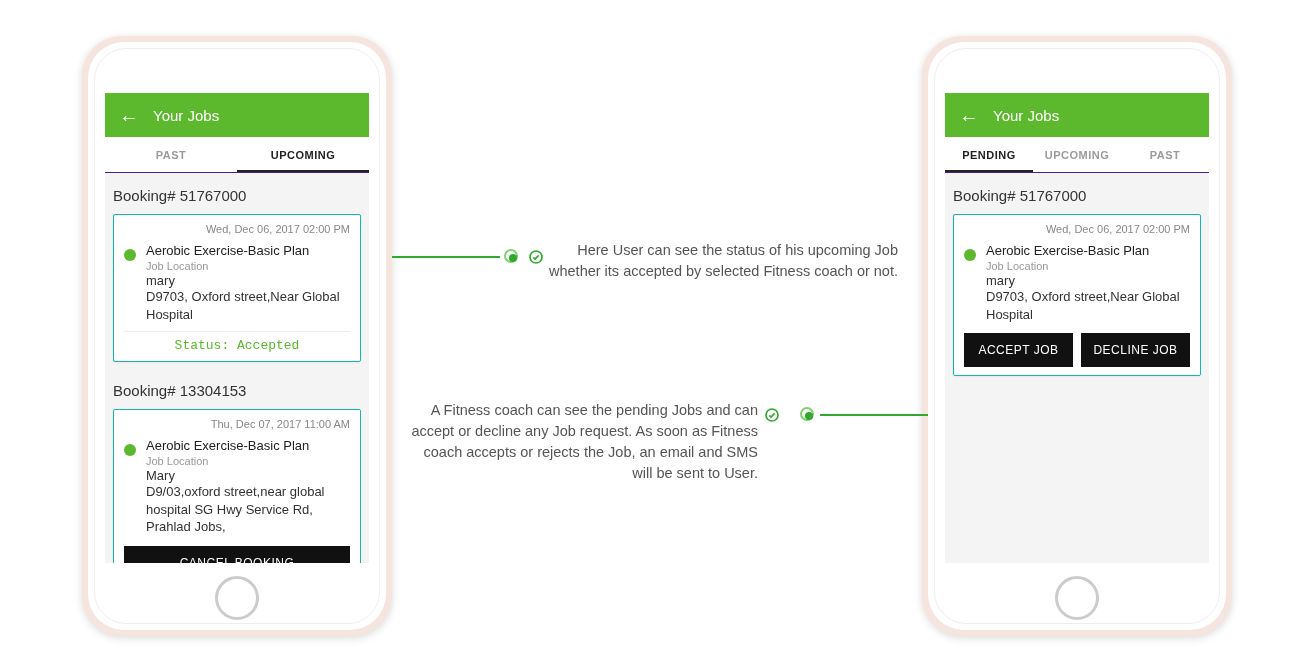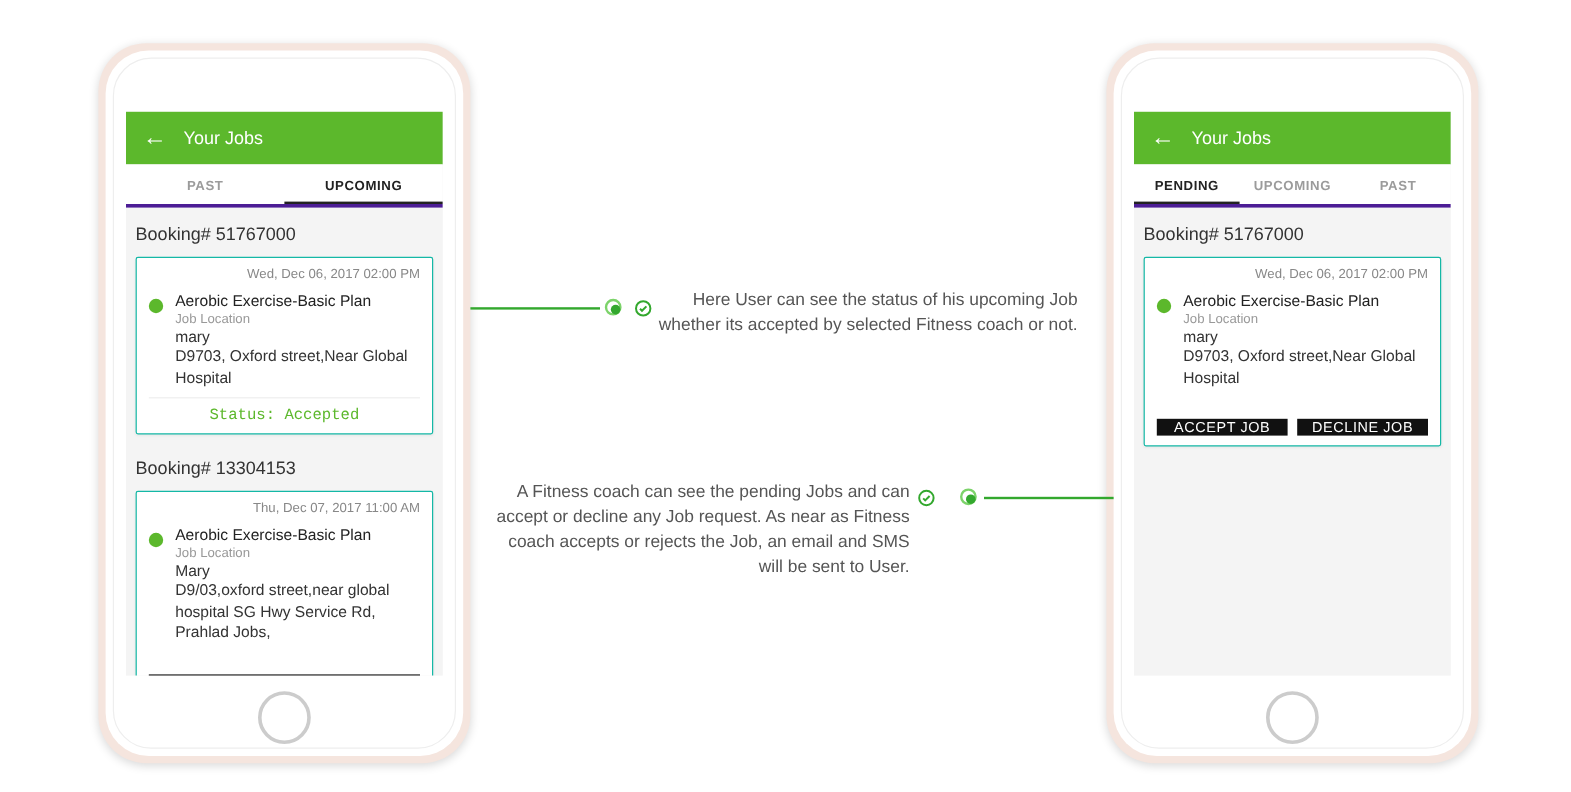--- a/index.html
+++ b/index.html
@@ -100,21 +100,21 @@
 }
 .appbar-title {
   font-size: 15px;
   font-weight: 400;
 }
 
 .tabs {
   display: flex;
   background: #fff;
   height: 36px;
-  border-bottom: 3px solid #4c1d95;
+  border-bottom: 1px solid #4c1d95;
 }
 .tab {
   flex: 1;
   text-align: center;
   line-height: 36px;
   font-size: 11px;
   font-weight: 700;
   color: #9b9b9b;
   letter-spacing: 0.5px;
   position: relative;
@@ -188,24 +188,23 @@
 .btn-row {
   display: flex;
   gap: 8px;
   margin-top: 10px;
 }
 .btn {
   flex: 1;
   background: #111;
   color: #fff;
   text-align: center;
-  padding: 0 4px;
+  padding: 10px 4px;
   font-size: 12px;
   letter-spacing: 0.5px;
-  margin-top: 16px;
 }
 .btn-full { width: 100%; }
 
 
 
 .annotation {
   position: absolute;
   color: #555;
   font-size: 14.5px;
   line-height: 1.45;
@@ -373,13 +372,13 @@
 <div class="annotation ann1">Here User can see the status of his upcoming Job whether its accepted by selected Fitness coach or not.</div>
 
 <div class="conn-line conn2"></div>
 <div class="conn-dot cdot2"></div>
 <div class="check-icon chk2">
   <svg class="check-svg" viewBox="0 0 24 24" fill="none" stroke-width="2.5">
       <circle cx="12" cy="12" r="9"></circle>
       <path d="M8 12.5l2.5 2.5L16 9.5"></path>
     </svg>
 </div>
-<div class="annotation ann2">A Fitness coach can see the pending Jobs and can accept or decline any Job request. As near as Fitness coach accepts or rejects the Job, an email and SMS will be sent to User.</div>
+<div class="annotation ann2">A Fitness coach can see the pending Jobs and can accept or decline any Job request. As soon as Fitness coach accepts or rejects the Job, an email and SMS will be sent to User.</div>
 
 </body></html>

